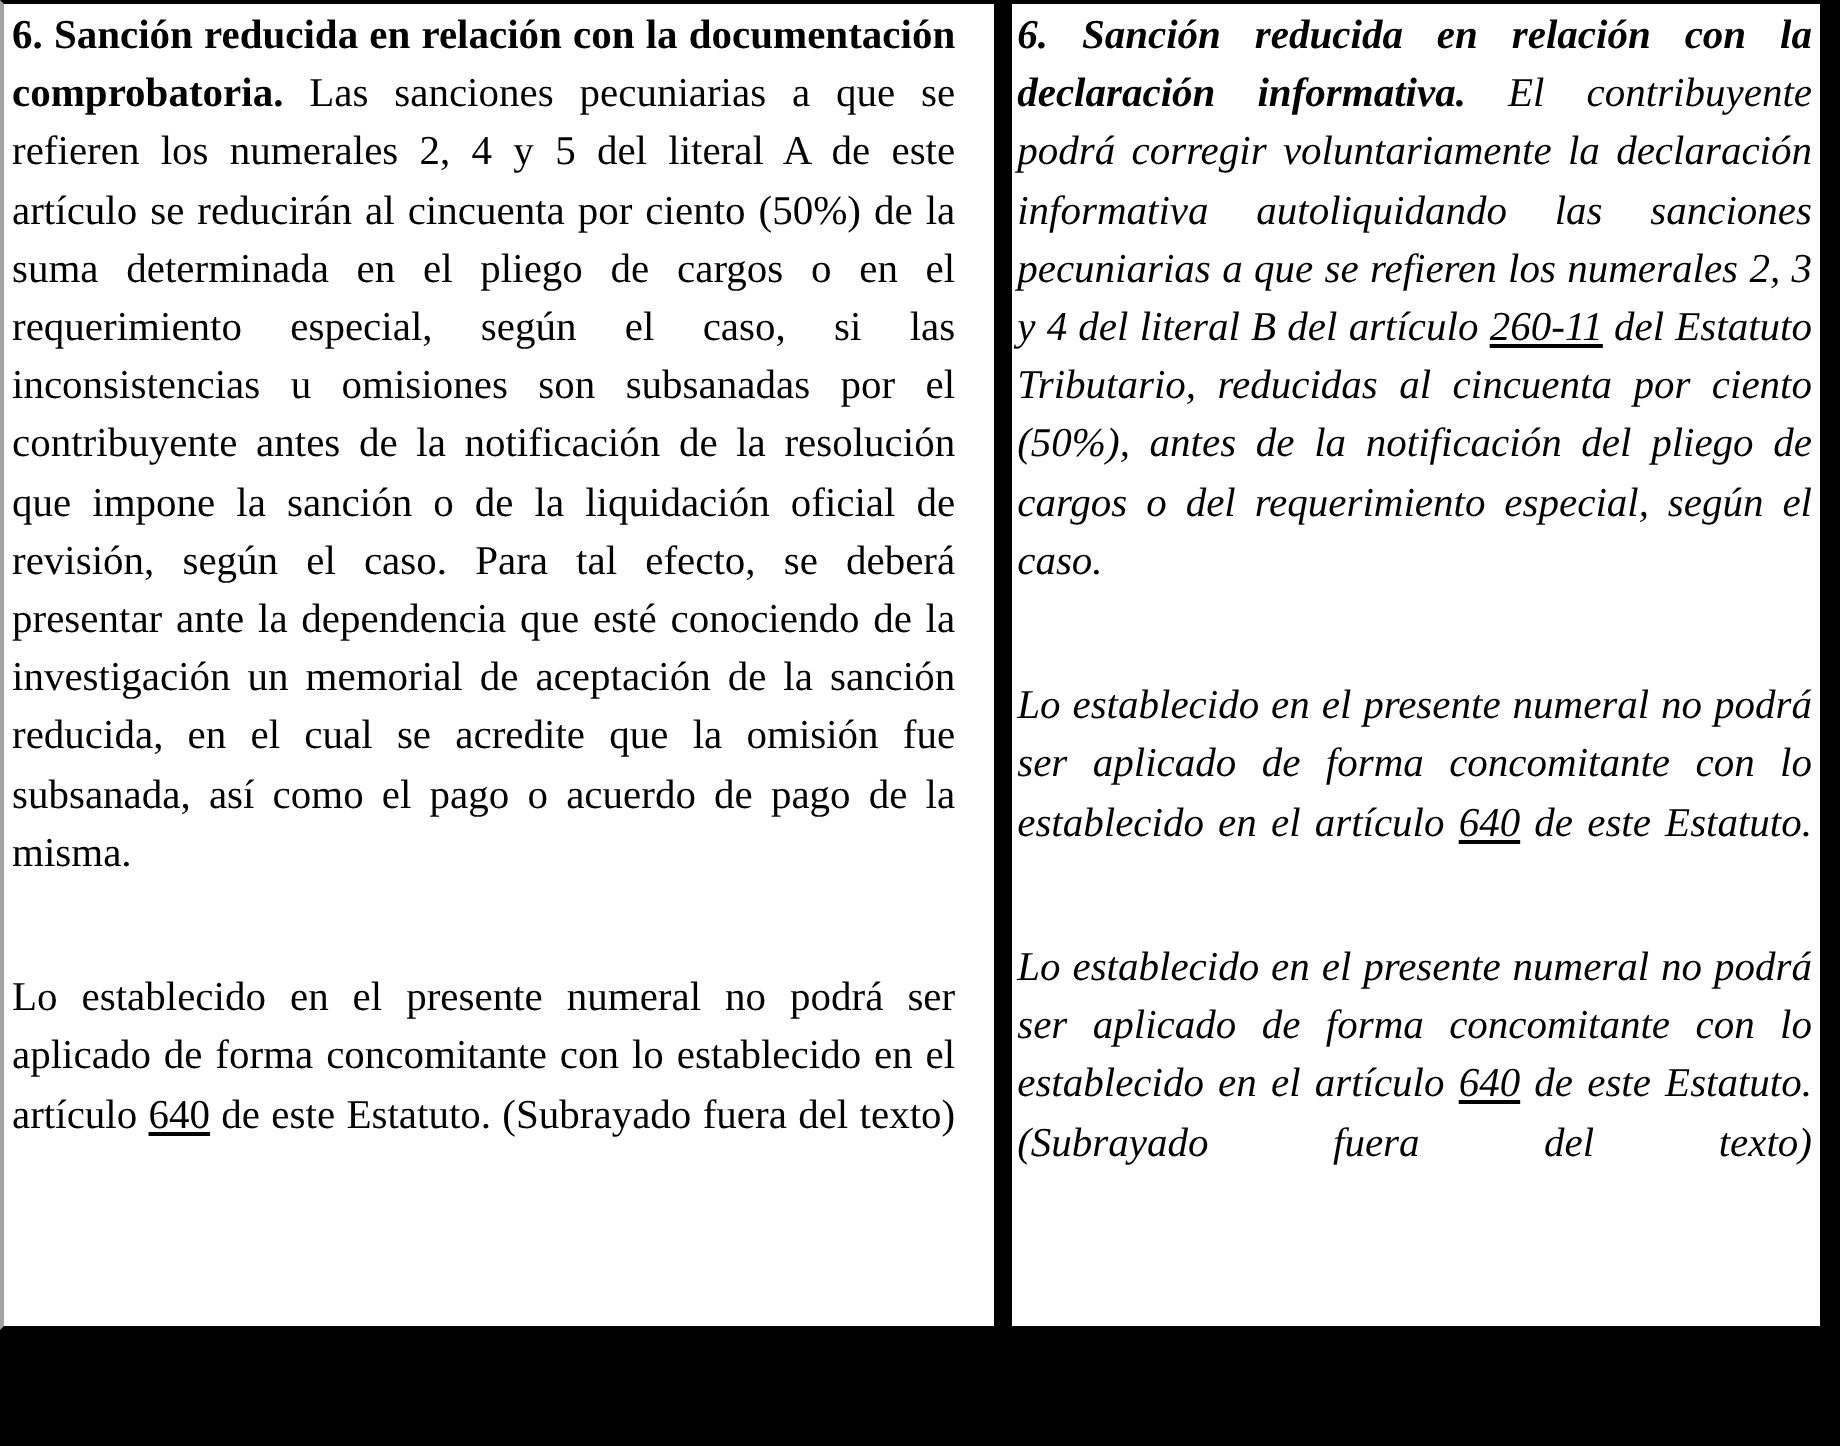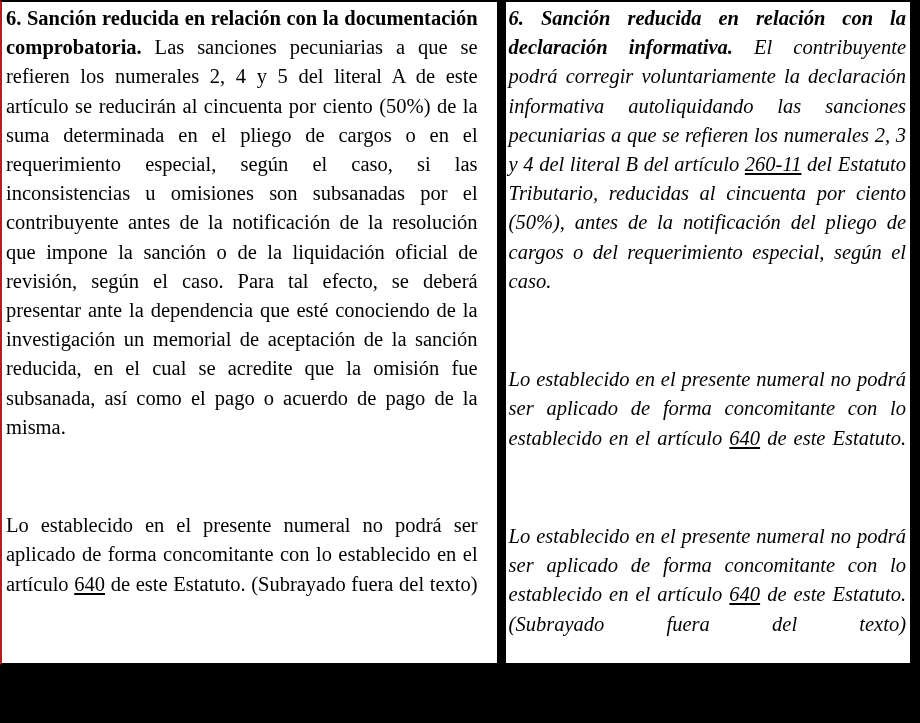--- a/index.html
+++ b/index.html
@@ -38,21 +38,21 @@
   .cell {
     background: #ffffff;
     box-sizing: border-box;
     overflow: hidden;
     position: relative;
   }
 
   #cell-left {
     width: 546px;
     border-top: 2px solid #000000;
-    border-left: 2px solid #b91c1c;
+    border-left: 2px solid #a3a3a3;
     border-bottom: 2px solid #000000;
     padding: 2px 19px 0 4px;
   }
 
   
   #column-divider {
     width: 9px;
     background: #000000;
     flex: 0 0 9px;
   }
@@ -72,21 +72,21 @@
     text-justify: inter-word;
     font-size: 20.5px;
     line-height: 29.2px;
     color: #000000;
     hyphens: none;
     -webkit-hyphens: none;
   }
 
   
   .para + .para {
-    margin-top: 40px;
+    margin-top: 14px;
   }
 
   .lead {
     font-weight: bold;
   }
 
   .u {
     text-decoration: underline;
     text-underline-offset: 2px;
   }

